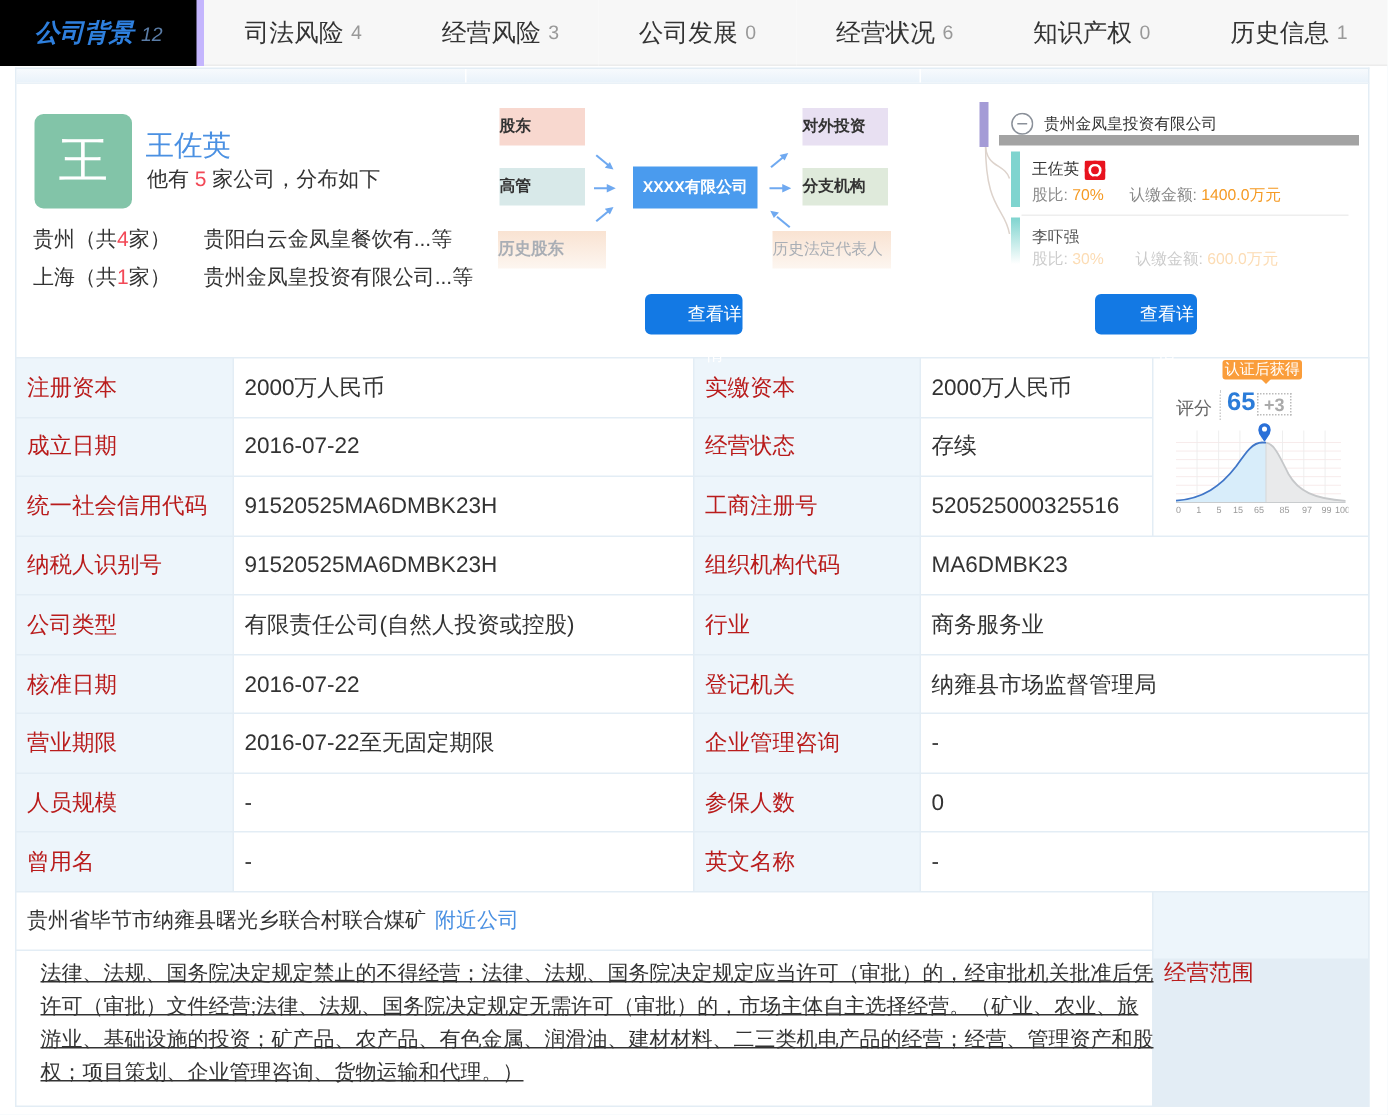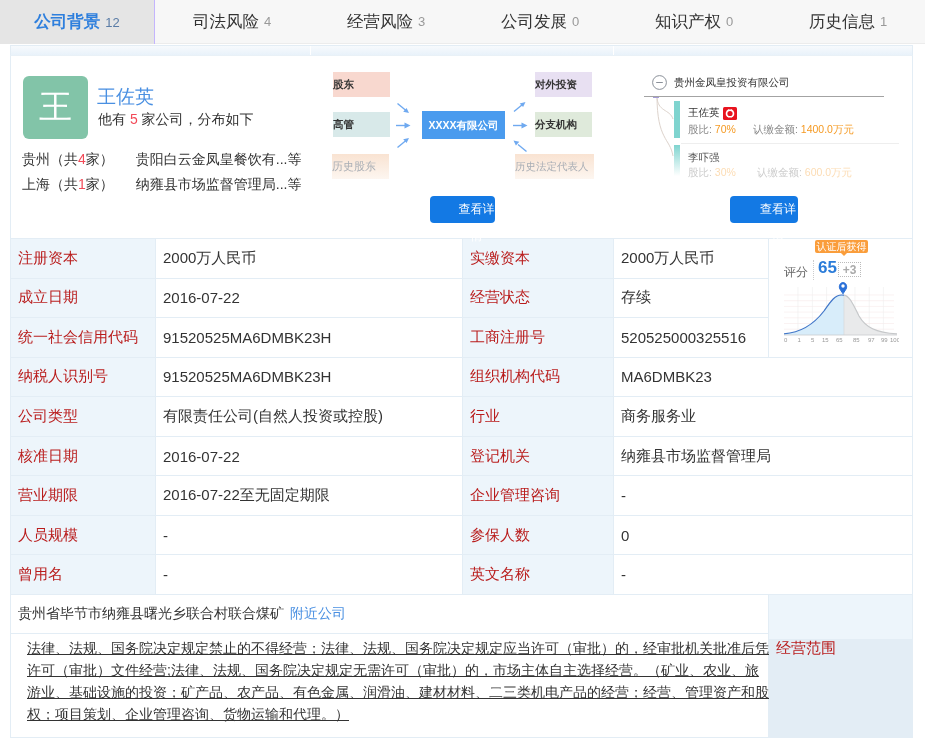--- a/index.html
+++ b/index.html
@@ -1,21 +1,21 @@
 <!DOCTYPE html>
 <html><head>
 <meta charset="utf-8">
 <style>
 * { margin:0; padding:0; box-sizing:border-box; }
 html,body { width:925px; height:743px; background:#fff; font-family:"Liberation Sans",sans-serif; overflow:hidden; }
 
 .tabs { display:flex; height:44px; background:#fff; }
 .tab { flex:1; display:flex; align-items:center; justify-content:center; background:#f7f7f7; font-size:16.5px; color:#333; border-bottom:1px solid #ececec; }
 .tab .cnt { font-size:13px; color:#999; margin-left:5px; }
-.tab.active { background:#e5e5e5; color:#2e7fdd; font-weight:bold; border-bottom:none; border-right:1px solid #c4b5fd; }
+.tab.active { background:#000000; color:#2e7fdd; font-weight:bold; border-bottom:none; border-right:5px solid #c4b5fd;font-style:italic; }
 .tab.active .cnt { color:#5a7ca6; font-weight:normal; }
 
 .wrap { position:absolute; left:10px; top:45px; width:903px; }
 .strip { position:relative; height:11px; border:1px solid #e3edf5; border-bottom:1px solid #e9f1f7; background:linear-gradient(#f7fafd,#e9f2fa); }
 .strip .d1 { position:absolute; left:299px; top:0; width:1px; height:100%; background:#fff; }
 .strip .d2 { position:absolute; left:602px; top:0; width:1px; height:100%; background:#fff; }
 .panels { position:relative; height:182px; border-left:1px solid #e3edf5; border-right:1px solid #e3edf5; background:#fff; }
 
 .avatar { position:absolute; left:12px; top:20px; width:65px; height:63px; background:#82c4a8; border-radius:6px; color:#fff; font-size:33px; display:flex; align-items:center; justify-content:center; }
 .pname { position:absolute; left:86px; top:28px; font-size:19px; color:#4a90e2; }
@@ -40,39 +40,40 @@
 .link { color:#4a90e2; margin-left:6px; }
 .bizscope { font-size:14px; line-height:22px; padding:3px 0 0 9px; display:block; white-space:nowrap; }
 </style>
 </head>
 <body>
 <div class="tabs">
   <div class="tab active">公司背景<span class="cnt">12</span></div>
   <div class="tab">司法风险<span class="cnt">4</span></div>
   <div class="tab">经营风险<span class="cnt">3</span></div>
   <div class="tab">公司发展<span class="cnt">0</span></div>
+  <div class="tab">经营状况<span class="cnt">6</span></div>
   <div class="tab">知识产权<span class="cnt">0</span></div>
   <div class="tab">历史信息<span class="cnt">1</span></div>
 </div>
 <div class="wrap">
   <div class="strip">
       <div class="d1"></div>
       <div class="d2"></div>
     </div>
   <div class="panels">
 
     <div class="avatar">王</div>
     <div class="pname">王佐英</div>
     <div class="psub">他有 <span class="red">5</span> 家公司，分布如下</div>
     <div class="prow" style="top:95px;">贵州（共<span class="red">4</span>家）<span class="com">贵阳白云金凤皇餐饮有...等</span></div>
-    <div class="prow" style="top:120px;">上海（共<span class="red">1</span>家）<span class="com">纳雍县市场监督管理局...等</span></div>
+    <div class="prow" style="top:120px;">上海（共<span class="red">1</span>家）<span class="com">贵州金凤皇投资有限公司...等</span></div>
 
     <div class="dbox" style="left:322px;top:16px;background:#f8d8cf;">股东</div>
     <div class="dbox" style="left:322px;top:56px;background:#d8e9e9;">高管</div>
-    <div class="dbox faded" style="left:321px;top:98px;width:57px;background:linear-gradient(#f9e3d2,#fdf6f0);font-size:11px;">历史股东</div>
+    <div class="dbox faded" style="left:321px;top:98px;width:72px;background:linear-gradient(#f9e3d2,#fdf6f0);font-size:11px;font-weight:bold;">历史股东</div>
     <div class="center-box">XXXX有限公司</div>
     <div class="dbox" style="left:524px;top:16px;background:#e8e0f2;">对外投资</div>
     <div class="dbox" style="left:524px;top:56px;background:#dfeadb;">分支机构</div>
     <div class="dbox faded" style="left:504px;top:98px;width:79px;background:linear-gradient(#f9e3d2,#fdf6f0);font-size:10.5px;white-space:nowrap;">历史法定代表人</div>
     <svg style="position:absolute;left:384px;top:44px;" width="145" height="54" viewBox="0 0 145 54">
       <g stroke="#6fa9f0" stroke-width="1.4" fill="none">
         <line x1="2.5" y1="3.5" x2="11" y2="10.5"></line>
         <line x1="1" y1="25.5" x2="11" y2="25.5"></line>
         <line x1="2.5" y1="47.5" x2="11" y2="40.5"></line>
         <line x1="119" y1="11.5" x2="127.5" y2="4.5"></line>
@@ -89,21 +90,21 @@
       </g>
     </svg>
     <div class="btn" style="left:419px;top:140px;">查看详情</div>
 
     <div style="position:absolute;left:632px;top:12px;width:260px;height:120px;">
       <svg style="position:absolute;left:8px;top:28px;" width="32" height="72" viewBox="0 0 32 72">
         <path d="M6 0 C6 16 19 13 22 23" stroke="#ddd3cc" fill="none"></path>
         <path d="M6 0 C6 44 19 42 22 60" stroke="#ddd3cc" fill="none"></path>
       </svg>
       <div style="position:absolute;left:10px;top:0;width:6px;height:30px;background:#a49bd6;"></div>
-      <div style="position:absolute;left:1px;top:0;width:240px;height:29px;background:#fff;border-bottom:1px solid #a3a3a3;">
+      <div style="position:absolute;left:23px;top:0;width:240px;height:29px;background:#fff;border-bottom:7px solid #a3a3a3;">
         <svg style="position:absolute;left:8px;top:7px;" width="15" height="15" viewBox="0 0 15 15">
             <circle cx="7.5" cy="7.5" r="6.9" fill="none" stroke="#8a9099"></circle>
             <line x1="4.2" y1="7.5" x2="10.8" y2="7.5" stroke="#8a9099"></line>
           </svg>
         <span style="position:absolute;left:30px;top:8px;font-size:10.5px;color:#333;white-space:nowrap;">贵州金凤皇投资有限公司</span>
       </div>
       <div style="position:absolute;left:31px;top:33px;width:6px;height:37px;background:#7fd4cf;"></div>
       <div style="position:absolute;left:45px;top:38px;font-size:10.5px;color:#333;">王佐英</div>
       <svg style="position:absolute;left:80px;top:39px;" width="14" height="13" viewBox="0 0 14 13">
           <rect x="0" y="0" width="14" height="13" rx="1.5" fill="#e8131e"></rect>

